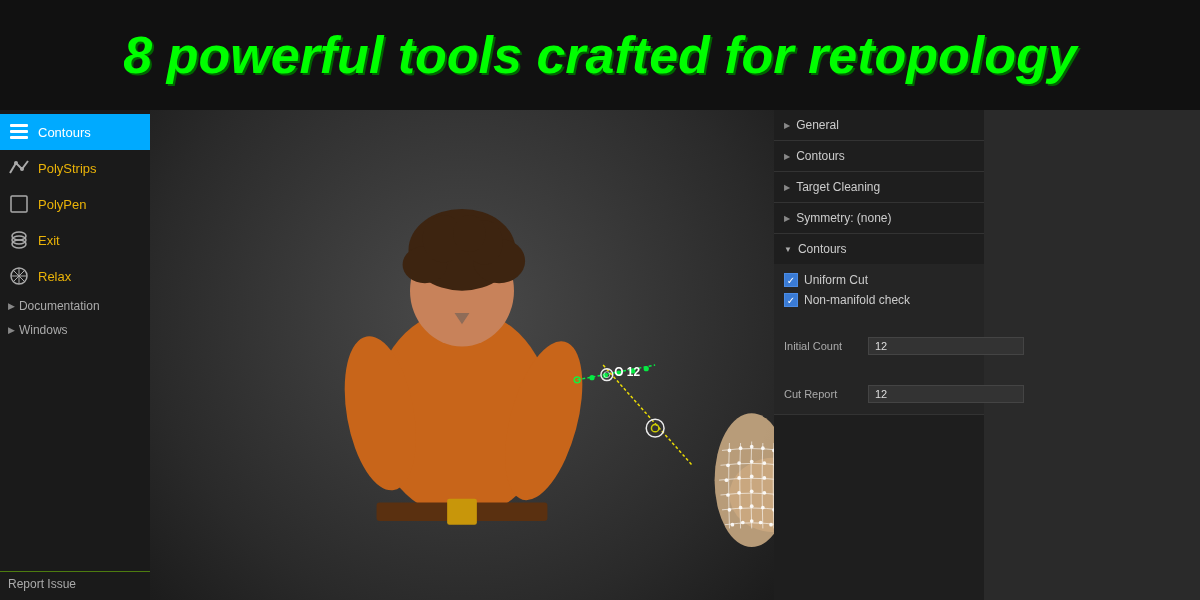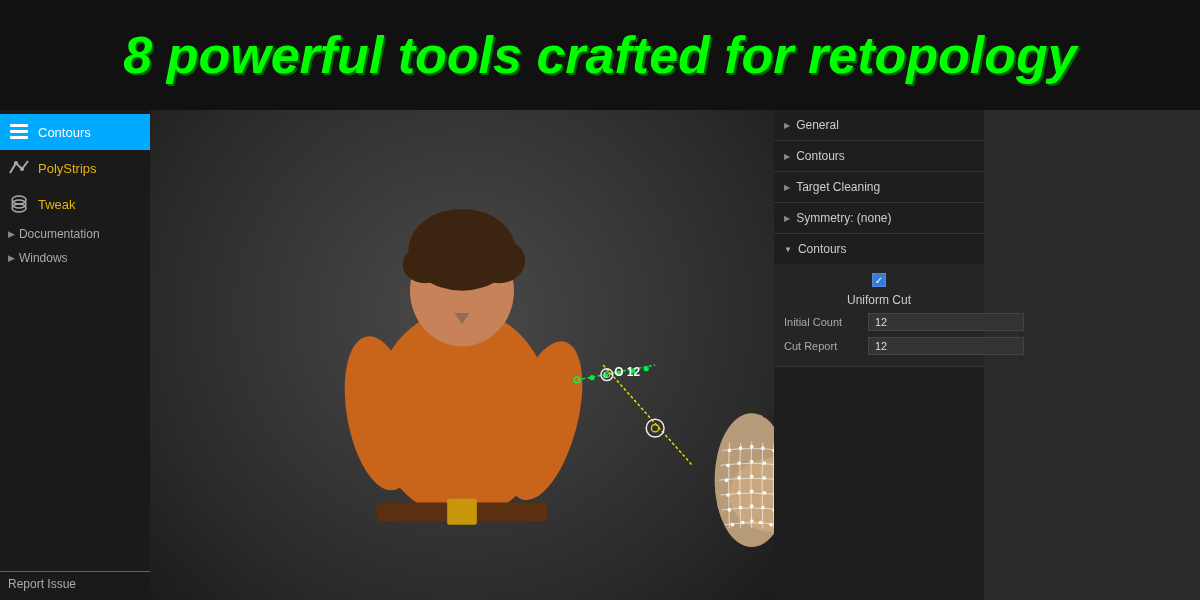--- a/index.html
+++ b/index.html
@@ -131,21 +131,20 @@
     .panel-content {
       background: #252525;
       padding: 6px 10px 8px 10px;
     }
 
     .panel-row {
       display: flex;
       align-items: center;
       padding: 3px 0;
       gap: 6px;
-      flex-direction: column;
     }
     .panel-checkbox {
       width: 14px;
       height: 14px;
       background: #3a7bd5;
       border: 1px solid #4a8be5;
       display: flex;
       align-items: center;
       justify-content: center;
       flex-shrink: 0;
@@ -158,20 +157,21 @@
     .panel-label {
       color: #ccc;
       font-size: 12px;
     }
 
     .panel-field-row {
       display: flex;
       align-items: center;
       padding: 3px 0;
       gap: 4px;
+      margin-top: 24px;
     }
     .panel-field-label {
       color: #aaa;
       font-size: 11px;
       width: 80px;
       flex-shrink: 0;
     }
     .panel-field-value {
       background: #333;
       color: #ddd;
@@ -225,33 +225,53 @@
           <path d="M2 16 L8 6 L14 12 L20 4" stroke="#aaa" stroke-width="2" fill="none"></path>
           <circle cx="8" cy="6" r="2" fill="#aaa"></circle>
           <circle cx="14" cy="12" r="2" fill="#aaa"></circle>
         </svg>
       </span>
       <span>PolyStrips</span>
     </div>
 
 
 
+    <div class="sidebar-item">
+      <span class="icon">
+        <svg width="22" height="22" viewBox="0 0 22 22">
+          <rect x="3" y="3" width="16" height="16" rx="1" fill="none" stroke="#aaa" stroke-width="1.5"></rect>
+        </svg>
+      </span>
+      <span>PolyPen</span>
+    </div>
 
     <div class="sidebar-item">
       <span class="icon">
         <svg width="22" height="22" viewBox="0 0 22 22">
           <ellipse cx="11" cy="7" rx="7" ry="4" fill="none" stroke="#aaa" stroke-width="1.5"></ellipse>
           <ellipse cx="11" cy="11" rx="7" ry="4" fill="none" stroke="#aaa" stroke-width="1.5"></ellipse>
           <ellipse cx="11" cy="15" rx="7" ry="4" fill="none" stroke="#aaa" stroke-width="1.5"></ellipse>
         </svg>
       </span>
-      <span>Tweak</span>
-    </div>
-
-
+      <span>Exit</span>
+    </div>
+
+
+    <div class="sidebar-item">
+      <span class="icon">
+        <svg width="22" height="22" viewBox="0 0 22 22">
+          <circle cx="11" cy="11" r="8" fill="none" stroke="#aaa" stroke-width="1.5"></circle>
+          <line x1="3" y1="11" x2="19" y2="11" stroke="#aaa" stroke-width="1"></line>
+          <line x1="11" y1="3" x2="11" y2="19" stroke="#aaa" stroke-width="1"></line>
+          <line x1="5" y1="5" x2="17" y2="17" stroke="#aaa" stroke-width="1"></line>
+          <line x1="17" y1="5" x2="5" y2="17" stroke="#aaa" stroke-width="1"></line>
+        </svg>
+      </span>
+      <span>Relax</span>
+    </div>
 
     <div class="sidebar-section">
       <span class="arrow">▶</span>
       <span>Documentation</span>
     </div>
 
     <div class="sidebar-section">
       <span class="arrow">▶</span>
       <span>Windows</span>
     </div>
@@ -414,20 +434,24 @@
         <span class="panel-arrow open">▼</span>
         <span>Contours</span>
       </div>
       <div class="panel-content">
 
         <div class="panel-row">
           <div class="panel-checkbox"></div>
           <span class="panel-label">Uniform Cut</span>
         </div>
 
+        <div class="panel-row">
+          <div class="panel-checkbox"></div>
+          <span class="panel-label">Non-manifold check</span>
+        </div>
 
         <div class="panel-field-row">
           <span class="panel-field-label">Initial Count</span>
           <input class="panel-field-value" type="text" value="12" style="">
         </div>
 
         <div class="panel-field-row">
           <span class="panel-field-label">Cut Report</span>
           <input class="panel-field-value" type="text" value="12" style="">
         </div>

